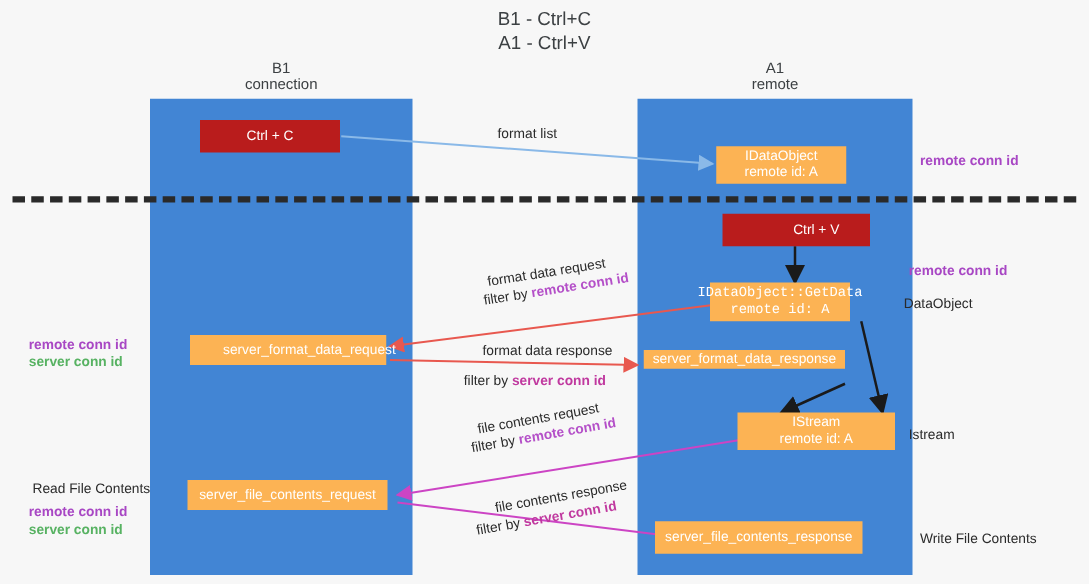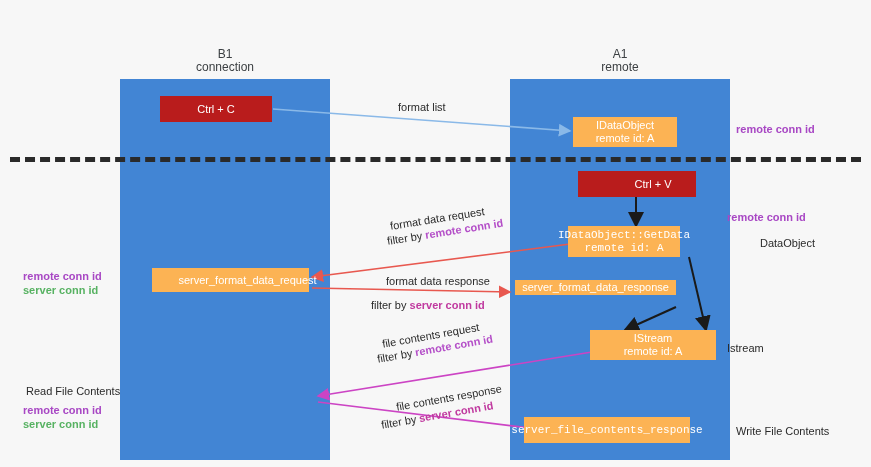--- a/index.html
+++ b/index.html
@@ -102,20 +102,22 @@
     left: 0; top: 0;
     width: 871px; height: 467px;
     pointer-events: none;
   }
 </style>
 </head>
 <body>
 
 <div id="canvas">
 
+  <div class="title">B1 - Ctrl+C
+A1 - Ctrl+V</div>
 
   <div class="lane-head" style="left:120px; top:48px; width:210px;">B1
 connection</div>
   <div class="lane-head" style="left:510px; top:48px; width:220px;">A1
 remote</div>
 
   <div class="lane" style="left:120px; top:79px; width:210px; height:381px;"></div>
   <div class="lane" style="left:510px; top:79px; width:220px; height:381px;"></div>
 
   <svg class="overlay" viewBox="0 0 871 467" xmlns="http://www.w3.org/2000/svg">
@@ -163,22 +165,23 @@
   <div class="box orange" style="left:568px; top:226px; width:112px; height:31px;font-family:Liberation Mono, monospace;">IDataObject::GetData
 remote id: A</div>
 
   <div class="box orange" style="left:152px; top:268px; width:157px; height:24px;padding-left:34px;">server_format_data_request</div>
 
   <div class="box orange" style="left:515px; top:280px; width:161px; height:15px;">server_format_data_response</div>
 
   <div class="box orange" style="left:590px; top:330px; width:126px; height:30px;">IStream
 remote id: A</div>
 
-
-  <div class="box orange" style="left:524px; top:417px; width:166px; height:26px;font-family:Liberation Mono, monospace;">server_file_contents_response</div>
+  <div class="box orange" style="left:150px; top:384px; width:160px; height:24px;">server_file_contents_request</div>
+
+  <div class="box orange" style="left:524px; top:417px; width:166px; height:26px;">server_file_contents_response</div>
 
   <div class="note" style="left:398px; top:100px;">format list</div>
 
   <div class="note rot-a" style="left:389px; top:219px;">
     <span>format data request</span>
   </div>
   <div class="note rot-a" style="left:386px; top:234px;">
     <span>filter by </span><span class="accent-purple">remote conn id</span>
   </div>
 
@@ -194,21 +197,21 @@
 
   <div class="note rot-b" style="left:395px; top:400px;">file contents response</div>
   <div class="note rot-b" style="left:380px; top:418px;">
     <span>filter by </span><span class="accent-pink">server conn id</span>
   </div>
 
   <div class="side-label purple-label" style="left:736px; top:122px;">remote conn id</div>
 
   <div class="side-label purple-label" style="left:727px; top:210px;">remote conn id</div>
 
-  <div class="side-label" style="left:760px; top:236px;text-align:right;">DataObject</div>
+  <div class="side-label" style="left:723px; top:236px;text-align:right;">DataObject</div>
 
   <div class="side-label" style="left:727px; top:341px;">Istream</div>
 
   <div class="side-label" style="left:736px; top:424px;">Write File Contents</div>
 
   <div class="side-label purple-label" style="left:23px; top:269px;">remote conn id</div>
   <div class="side-label green-label" style="left:23px; top:283px;">server conn id</div>
 
   <div class="side-label" style="left:26px; top:384px;">Read File Contents</div>
   <div class="side-label purple-label" style="left:23px; top:403px;">remote conn id</div>

